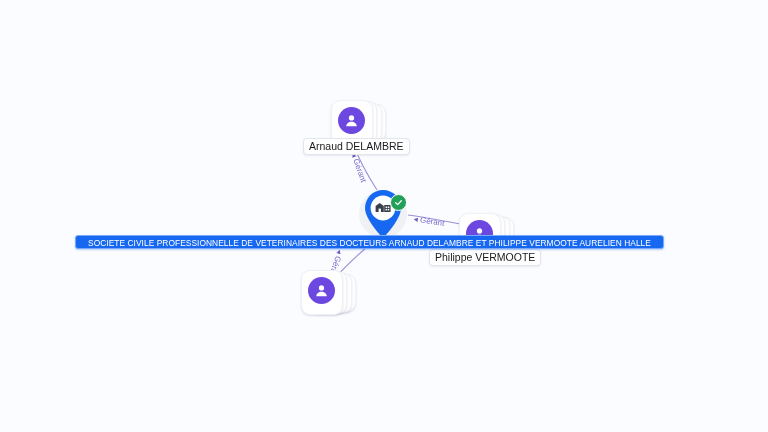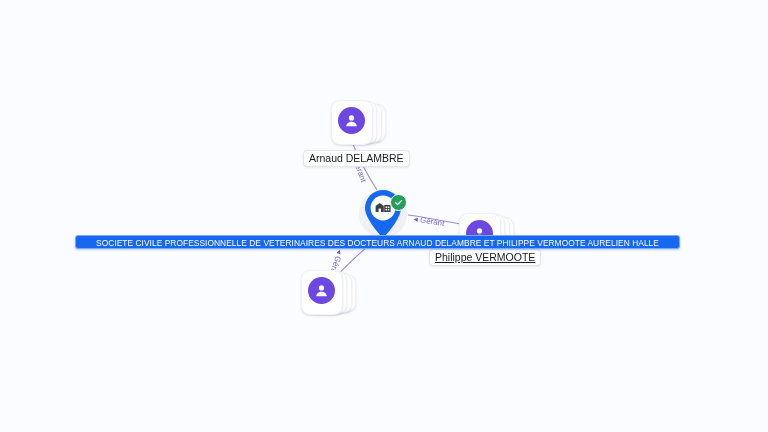--- a/index.html
+++ b/index.html
@@ -114,21 +114,21 @@
     left: 75px;
     top: 235px;
     height: 14px;
     line-height: 14px;
     background: #1768f0;
     border: 1px solid #7aa9f7;
     border-radius: 3px;
     color: #ffffff;
     font-size: 8.4px;
     letter-spacing: 0.05px;
-    padding: 0 20px;
+    padding: 0 12px;
     white-space: nowrap;
     box-sizing: border-box;
     box-shadow: 0 1px 2px rgba(23,104,240,0.30);
   }
 
   
   .edge-label {
     position: absolute;
     font-size: 8px;
     color: #7b68c9;
@@ -190,35 +190,35 @@
     <div class="stack-card c2"></div>
     <div class="stack-card c1"></div>
     <div class="stack-card c0"></div>
     <div class="avatar-circle">
       <svg width="17" height="17" viewBox="0 0 24 24" aria-hidden="true">
         <circle cx="12" cy="8.4" r="3.7" fill="#ffffff"></circle>
         <path d="M4.6 20.2c0-4.2 3.4-6.6 7.4-6.6s7.4 2.4 7.4 6.6z" fill="#ffffff"></path>
       </svg>
     </div>
   </div>
-  <div class="node-label" style="left:303px; top:150px;">Arnaud DELAMBRE</div>
+  <div class="node-label" style="left:303px; top:138px;">Arnaud DELAMBRE</div>
 
   <div class="person-node" style="left:458px; top:213px;">
     <div class="stack-card c3"></div>
     <div class="stack-card c2"></div>
     <div class="stack-card c1"></div>
     <div class="stack-card c0"></div>
     <div class="avatar-circle">
       <svg width="17" height="17" viewBox="0 0 24 24" aria-hidden="true">
         <circle cx="12" cy="8.4" r="3.7" fill="#ffffff"></circle>
         <path d="M4.6 20.2c0-4.2 3.4-6.6 7.4-6.6s7.4 2.4 7.4 6.6z" fill="#ffffff"></path>
       </svg>
     </div>
   </div>
-  <div class="node-label" style="left:429px; top:249px;text-decoration:underline;">Philippe VERMOOTE</div>
+  <div class="node-label" style="left:429px; top:249px;">Philippe VERMOOTE</div>
 
   <div class="person-node" style="left:300px; top:270px;">
     <div class="stack-card c3"></div>
     <div class="stack-card c2"></div>
     <div class="stack-card c1"></div>
     <div class="stack-card c0"></div>
     <div class="avatar-circle">
       <svg width="17" height="17" viewBox="0 0 24 24" aria-hidden="true">
         <circle cx="12" cy="8.4" r="3.7" fill="#ffffff"></circle>
         <path d="M4.6 20.2c0-4.2 3.4-6.6 7.4-6.6s7.4 2.4 7.4 6.6z" fill="#ffffff"></path>

